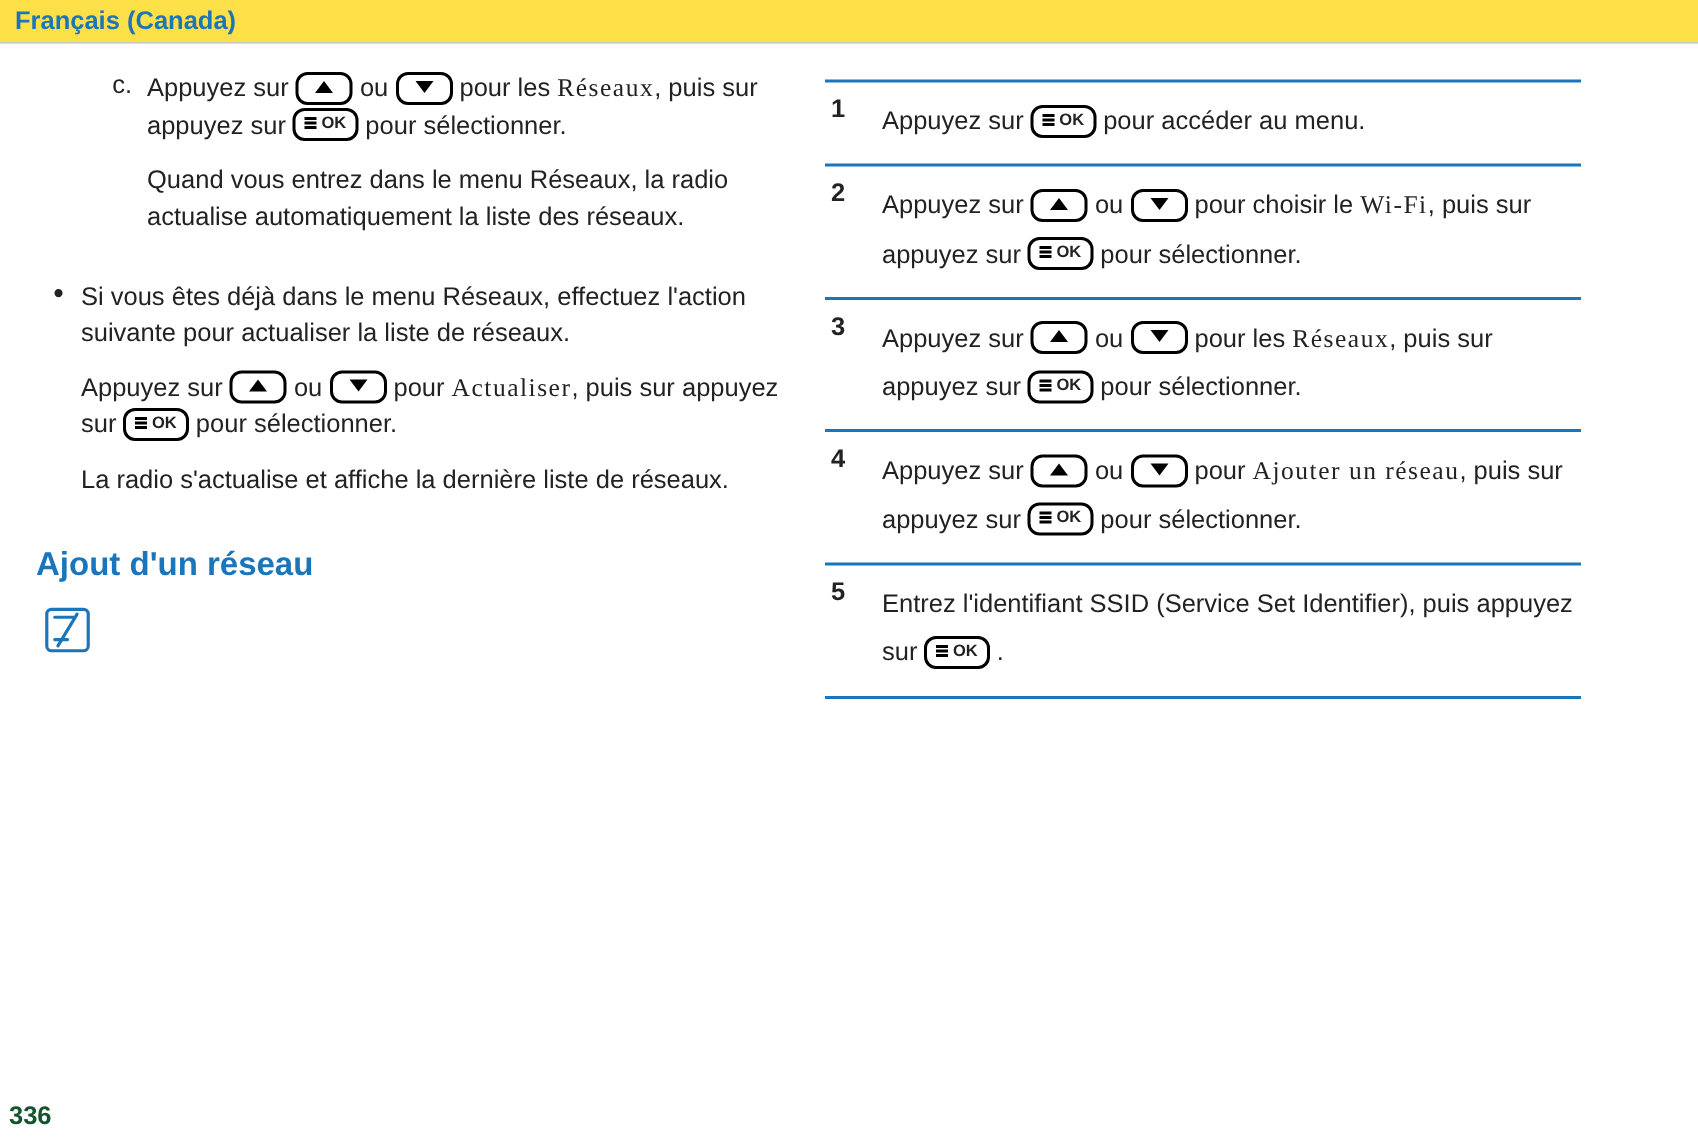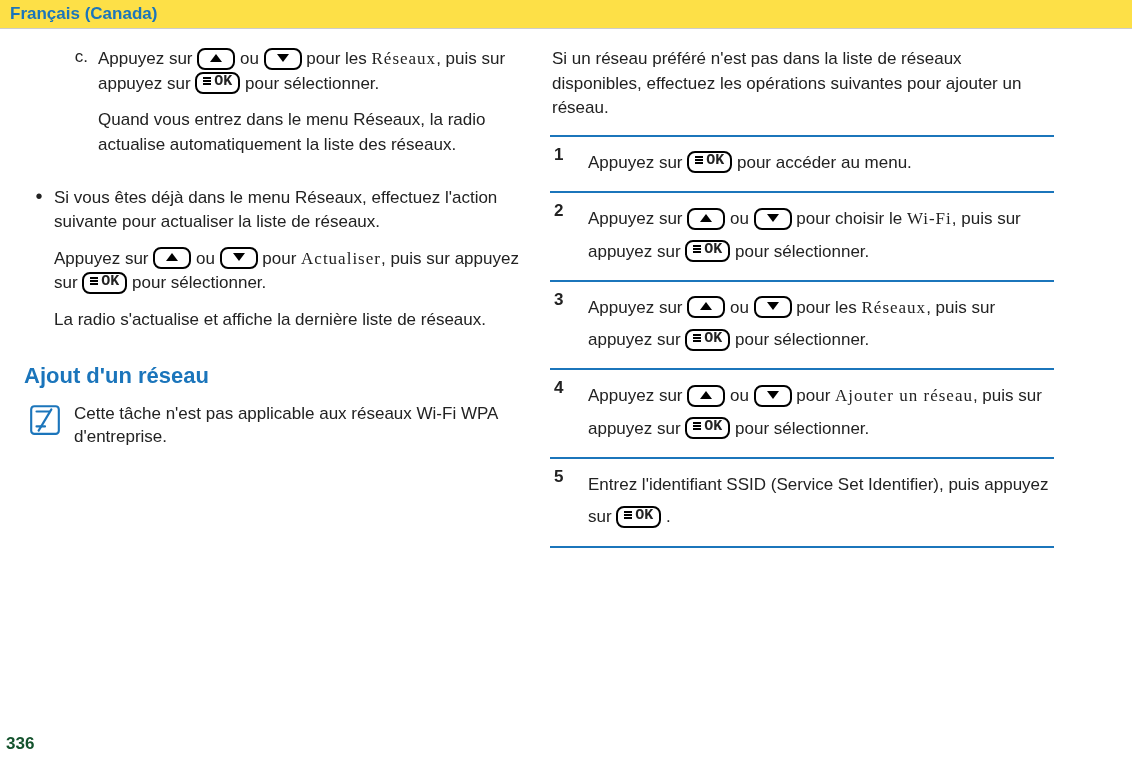--- a/index.html
+++ b/index.html
@@ -18,21 +18,21 @@
   .heading{color:#1b75bb;font-size:22px;font-weight:bold;margin:10px 0 14px 0;}
   .notice{display:flex;align-items:flex-start;gap:12px;margin-left:4px;margin-bottom:14px;}
   .notice .nicon{color:#1b75bb;font-size:34px;line-height:30px;}
   .notice .nicon svg{width:34px;height:34px;}
   .notice .ntext p{margin:0;line-height:1.35;}
   .notice .ntitle{font-weight:bold;}
   .btn{display:inline-block;vertical-align:middle;border:2px solid #000;border-radius:8px;height:18px;padding:0 6px;line-height:16px;font-size:12px;font-weight:bold;position:relative;top:-1px;min-width:22px;text-align:center;}
   .btn .tri-up,.btn .tri-dn{display:inline-block;width:0;height:0;border-left:6px solid transparent;border-right:6px solid transparent;}
   .btn .tri-up{border-bottom:8px solid #000;margin-top:1px;}
   .btn .tri-dn{border-top:8px solid #000;margin-top:4px;}
-  .btn-ok{font-family:Liberation Mono, monospace;font-size:15px;letter-spacing:0;}
+  .btn-ok{font-family:Liberation Sans, sans-serif;font-size:11px;letter-spacing:0;}
   .btn-ok .bars{display:inline-block;vertical-align:middle;margin-right:3px;}
   .btn-ok .bars span{display:block;width:8px;height:2px;background:#000;margin:1px 0;}
   .intro{margin:0 0 14px 0;line-height:1.45;padding-left:2px;}
   table.steps{border-collapse:collapse;width:100%;margin-top:6px;}
   table.steps td{border-top:2px solid #1b75bb;border-bottom:2px solid #1b75bb;padding:10px 4px 12px 4px;vertical-align:top;}
   table.steps td.sn{font-weight:bold;width:26px;padding-top:8px;}
   table.steps p{margin:0;line-height:1.9;}
   .page-num{position:absolute;left:6px;bottom:8px;color:#14532d;font-weight:bold;font-size:17px;}
 </style>
 </head>
@@ -69,27 +69,25 @@
 
     <div class="notice">
       <div class="nicon">
         <svg viewBox="0 0 32 32" fill="none" stroke="#1b75bb" stroke-width="2">
             <rect x="3" y="3" width="26" height="26" rx="3"></rect>
             <path d="M8 8 L20 8 M8 22 h8" stroke-linecap="round"></path>
             <path d="M22 6 L10 26" stroke-linecap="round"></path>
           </svg>
       </div>
       <div class="ntext">
-        <p>Cette tâche n'est pas applicable aux réseaux Wi-Fi WPA d'entreprise.</p>
       </div>
     </div>
   </div>
 
   <div class="col">
-    <p class="intro">Si un réseau préféré n'est pas dans la liste de réseaux disponibles, effectuez les opérations suivantes pour ajouter un réseau.</p>
 
     <table class="steps">
       <tbody>
           <tr>
         <td class="sn">1</td>
         <td>
               <p><span>Appuyez sur </span><span class="btn btn-ok"><span class="bars"><span></span><span></span><span></span></span>OK</span><span> pour accéder au menu.</span></p>
             </td>
       </tr>
       <tr>

